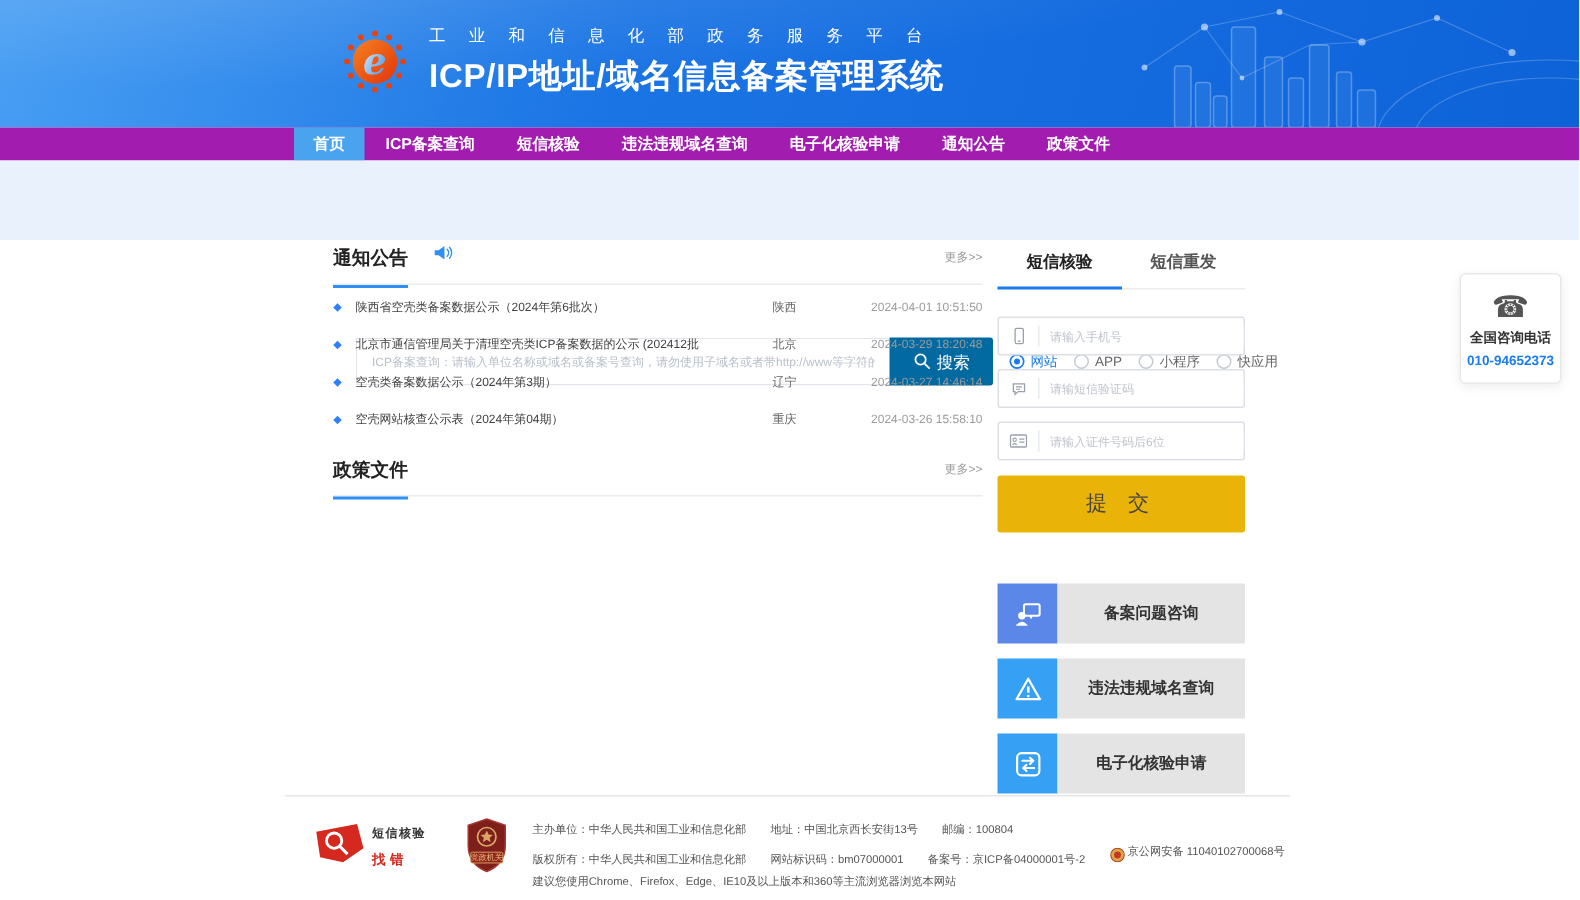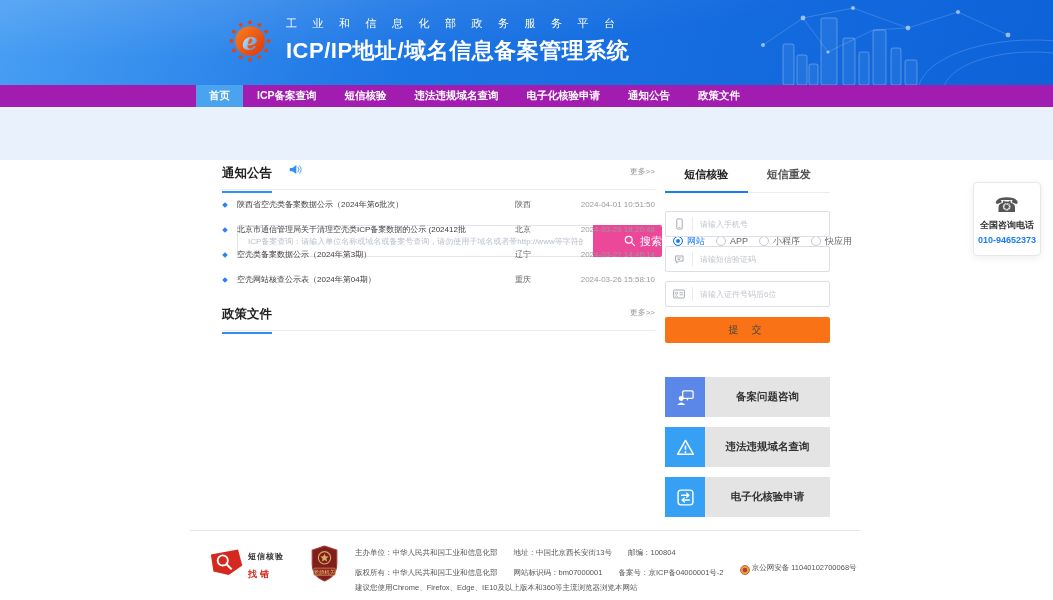--- a/index.html
+++ b/index.html
@@ -26,23 +26,23 @@
   .nav-item { display:flex; align-items:center; padding:0 14px; color:#fff; font-size:10.5px;
     font-weight:bold; cursor:pointer; white-space:nowrap; }
   .nav-item.active { background:#4aa3ef; padding:0 13px; }
 
   
   .search-sec { position:absolute; top:107px; left:0; right:0; height:53px; background:#e9f2fc; }
   .search-input { position:absolute; left:237px; top:118px; width:356px; height:32px; background:#fff;
     border:1px solid #e2e6ec; border-right:none; border-radius:2px 0 0 2px; padding:0 10px;
     font-size:8px; color:#333; outline:none; font-family:inherit; }
   .search-input::placeholder { color:#b9c0ca; }
-  .search-btn { position:absolute; left:593px; top:118px; width:69px; height:32px; background:#ec4899;
+  .search-btn { position:absolute; left:593px; top:118px; width:69px; height:32px; background:#0369a1;
     color:#fff; border:none; border-radius:0 2px 2px 0; font-size:11px; cursor:pointer;
-    display:flex; align-items:center; justify-content:flex-end; gap:4px; font-family:inherit; }
+    display:flex; align-items:center; justify-content:center; gap:4px; font-family:inherit; }
   .radios { position:absolute; left:673px; top:118px; height:32px; display:flex; align-items:center;
     gap:11px; }
   .radio-opt { display:flex; align-items:center; gap:4px; font-size:9px; color:#666; cursor:pointer; }
   .rdot { width:10px; height:10px; border-radius:50%; border:1px solid #c4cad2; background:#fff; }
   .radio-opt.checked .rdot { border:1px solid #1a7cf0; background:#1a7cf0; box-shadow:inset 0 0 0 2px #fff; }
   .radio-opt.checked { color:#1a7cf0; }
 
   
   .left-col { position:absolute; left:222px; top:163px; width:433px; }
   .sec-head { position:relative; border-bottom:1px solid #ececec; height:27px; }
@@ -64,22 +64,22 @@
   .tabs { display:flex; border-bottom:1px solid #ececec; }
   .tab { flex:1; text-align:center; font-size:11px; font-weight:bold; color:#555; padding-bottom:9px; cursor:pointer; }
   .tab.active { color:#222; border-bottom:2px solid #1a7cf0; margin-bottom:-1px; }
   .sms-fields { margin-top:18px; }
   .field { display:flex; align-items:center; height:26px; border:1px solid #dcdfe6; border-radius:2px;
     background:#fff; margin-bottom:9px; }
   .ficon { width:26px; display:flex; justify-content:center; flex:none; }
   .field input { flex:1; border:none; outline:none; font-size:8px; color:#333; font-family:inherit;
     border-left:1px solid #e8eaee; padding-left:7px; height:14px; }
   .field input::placeholder { color:#c0c4cc; }
-  .submit-btn { width:100%; height:26px; background:#f97316; border:none; border-radius:2px;
-    font-size:10px; color:#444; letter-spacing:5px; cursor:pointer; margin-top:1px; font-family:inherit; }
+  .submit-btn { width:100%; height:38px; background:#eab308; border:none; border-radius:2px;
+    font-size:14px; color:#444; letter-spacing:5px; cursor:pointer; margin-top:1px; font-family:inherit; }
   .qlinks { margin-top:34px; }
   .qlink { display:flex; height:40px; margin-bottom:10px; cursor:pointer; }
   .qicon { width:40px; flex:none; display:flex; align-items:center; justify-content:center; }
   .qlabel { flex:1; background:#e4e4e4; display:flex; align-items:center; justify-content:center;
     font-size:10.5px; font-weight:bold; color:#333; }
 
   
   .phone-card { position:absolute; left:973px; top:182px; width:68px; height:74px; background:#fff;
     border:1px solid #e8e8e8; border-radius:4px; box-shadow:0 2px 8px rgba(0,0,0,.07);
     display:flex; flex-direction:column; align-items:center; justify-content:center; gap:3px; }

